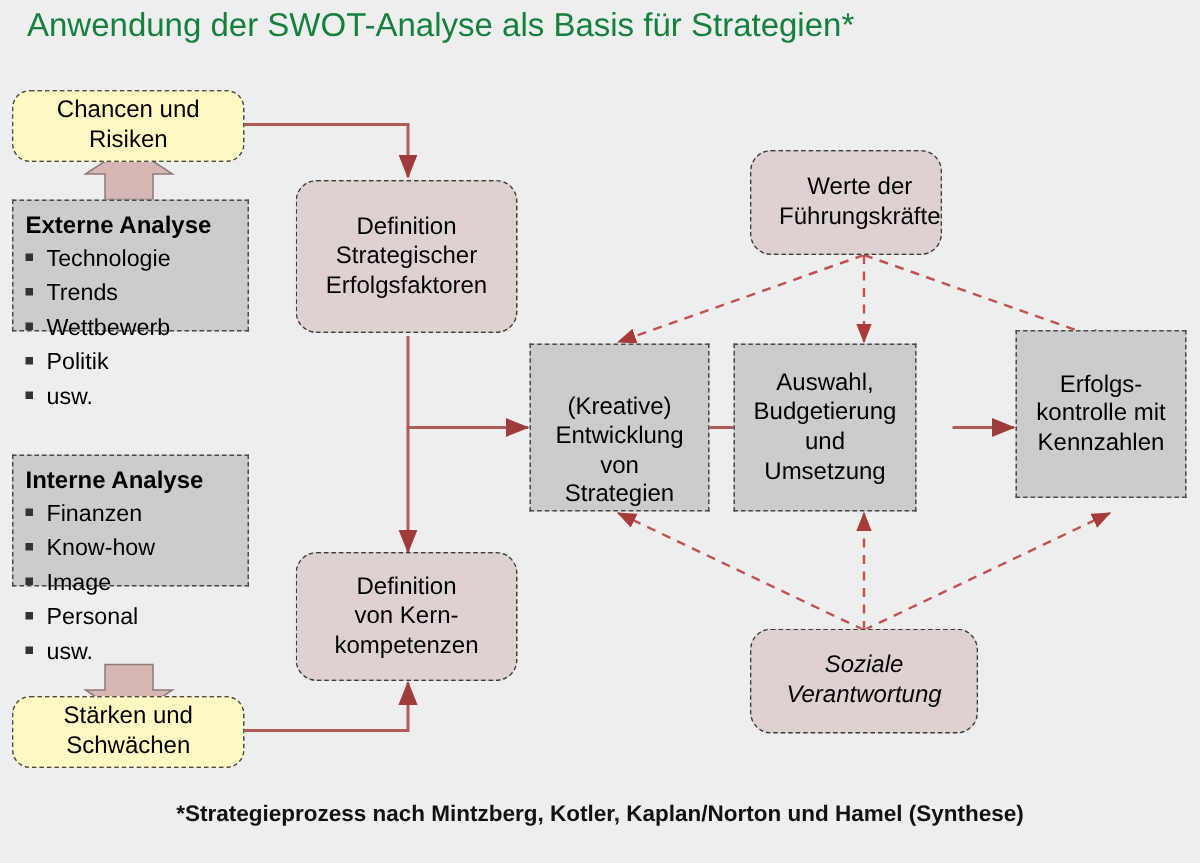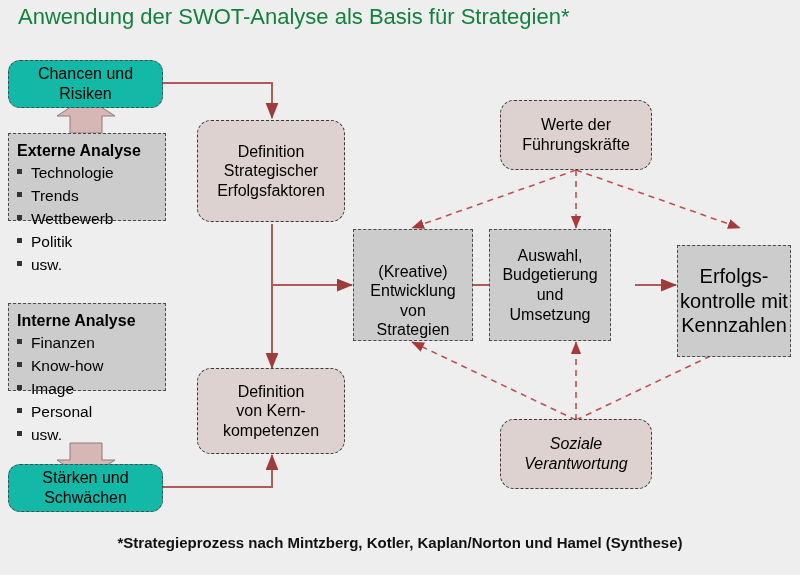--- a/index.html
+++ b/index.html
@@ -24,21 +24,21 @@
   .grey{
     background:#cccccc;
     border:1px dashed #4a4a4a;
   }
   .pink{
     background:#ded2d0;
     border:1px dashed #3a3a3a;
     border-radius:14px;
   }
   .greyround{
-    background:#14b8a6;
+    background:#fef9c3;
     border:1px dashed #4a4a4a;
     border-radius:12px;
   }
 
   .title{
     position:absolute;left:18px;top:4px;
     font-size:22px;color:#15803d;white-space:nowrap;
     z-index:4;
   }
   .footnote{
@@ -144,21 +144,21 @@
 Strategischer
 Erfolgsfaktoren</span>
   </div>
 
   <div class="box pink" style="left:197px;top:368px;width:148px;height:86px;font-size:16px;">
     <span style="white-space:pre-line;">Definition
 von Kern-
 kompetenzen</span>
   </div>
 
-  <div class="box pink" style="left:500px;top:100px;width:152px;height:70px;font-size:16px;">
+  <div class="box pink" style="left:500px;top:100px;width:128px;height:70px;font-size:16px;justify-content:flex-end;">
     <span style="white-space:pre-line;">Werte der
 Führungskräfte</span>
   </div>
 
   <div class="box pink" style="left:500px;top:419px;width:152px;height:70px;font-size:16px;">
     <span style="white-space:pre-line;font-style:italic;">Soziale
 Verantwortung</span>
   </div>
 
   <div class="box grey" style="left:353px;top:229px;width:120px;height:112px;font-size:16px;align-items:flex-end;">
@@ -168,21 +168,21 @@
 Strategien</span>
   </div>
 
   <div class="box grey" style="left:489px;top:229px;width:122px;height:112px;font-size:16px;">
     <span style="white-space:pre-line;">Auswahl,
 Budgetierung
 und
 Umsetzung</span>
   </div>
 
-  <div class="box grey" style="left:677px;top:245px;width:114px;height:112px;font-size:20px;">
+  <div class="box grey" style="left:677px;top:220px;width:114px;height:112px;font-size:16px;">
     <span style="white-space:pre-line;">Erfolgs-
 kontrolle mit
 Kennzahlen</span>
   </div>
 
   <div class="footnote">*Strategieprozess nach Mintzberg, Kotler, Kaplan/Norton und Hamel (Synthese)</div>
 
 </div>
 
 </body></html>

